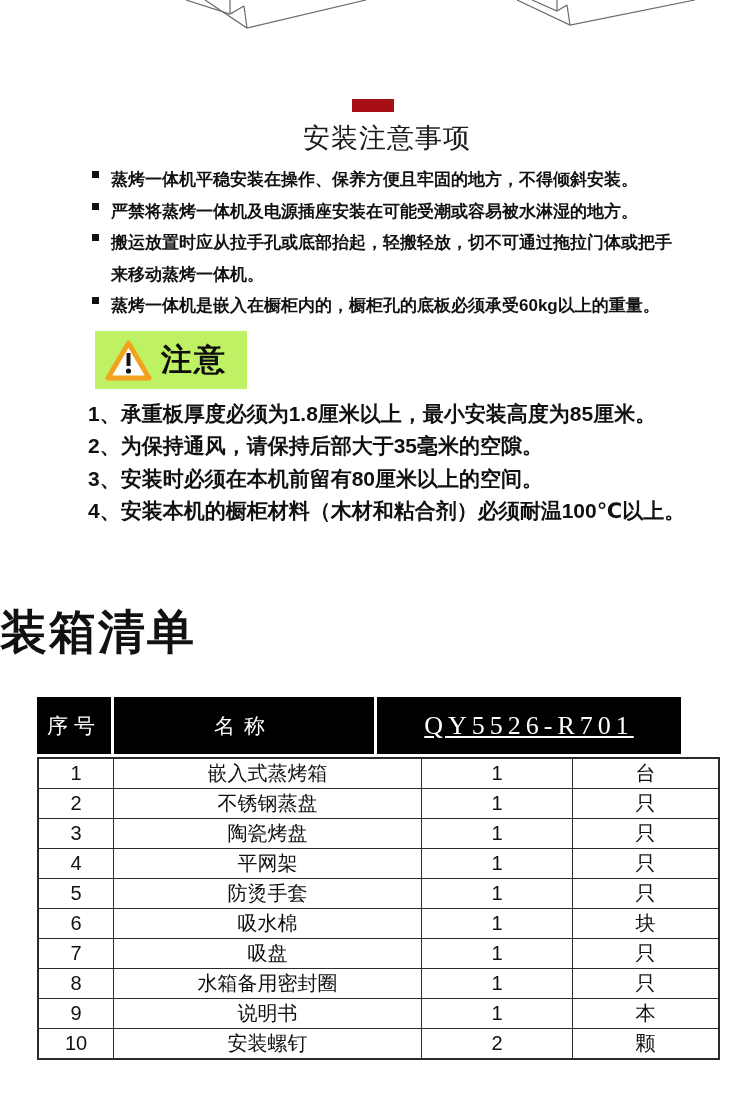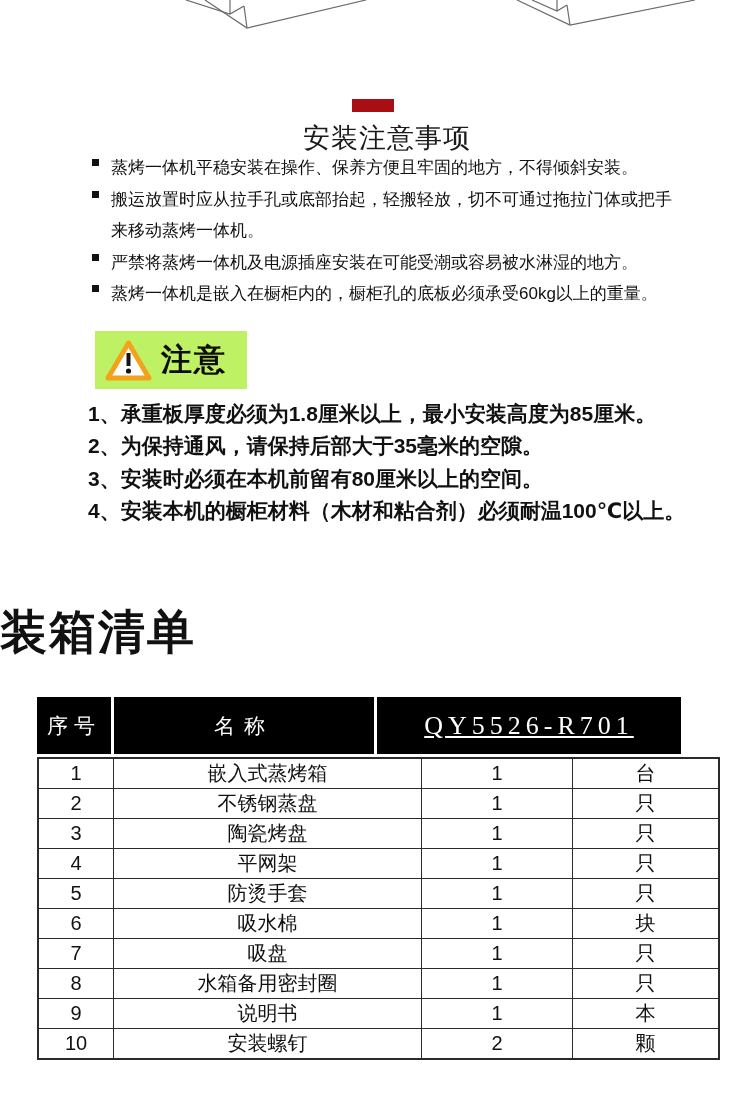--- a/index.html
+++ b/index.html
@@ -7,21 +7,21 @@
     width:750px;height:1117px;position:relative;background:#ffffff;
     font-family:"Liberation Sans","DejaVu Sans",sans-serif;color:#1c1c1c;
     overflow:hidden;
   }
   .decor-svg{position:absolute;top:0;left:0;}
   .accent-dash{position:absolute;left:352px;top:99px;width:42px;height:13px;background:#a80f14;}
   .install-title{
     position:absolute;left:12px;top:120px;width:750px;text-align:center;
     font-size:27px;font-weight:500;letter-spacing:1px;color:#1a1a1a;
   }
-  .bullet-list{position:absolute;left:92px;top:152px;width:580px;}
+  .bullet-list{position:absolute;left:92px;top:164px;width:580px;font-weight:bold;}
   .bullet-item{position:relative;padding-left:19px;font-size:17px;line-height:31.6px;color:#111;}
   .bullet-marker{position:absolute;left:0;top:7px;width:7px;height:7px;background:#111;}
   .caution-box{
     position:absolute;left:95px;top:331px;width:152px;height:58px;background:#bef264;
     display:flex;align-items:center;padding-left:10px;box-sizing:border-box;
   }
   .caution-label{font-size:31px;font-weight:600;color:#0d0d0d;margin-left:9px;letter-spacing:2px;}
   .notes-list{position:absolute;left:88px;top:398px;width:600px;}
   .note-item{font-size:21px;line-height:32.3px;color:#111;font-weight:bold;}
   .packing-title{
@@ -70,25 +70,25 @@
 
 <div class="install-title">安装注意事项</div>
 
 <div class="bullet-list">
   <div class="bullet-item">
     <span class="bullet-marker"></span>
     <span>蒸烤一体机平稳安装在操作、保养方便且牢固的地方，不得倾斜安装。</span>
   </div>
   <div class="bullet-item">
     <span class="bullet-marker"></span>
-    <span>搬运放置时应从拉手孔或底部抬起，轻搬轻放，切不可通过拖拉门体或把手来移动蒸烤一体机。</span>
+    <span>严禁将蒸烤一体机及电源插座安装在可能受潮或容易被水淋湿的地方。</span>
   </div>
   <div class="bullet-item">
     <span class="bullet-marker"></span>
-    <span>严禁将蒸烤一体机及电源插座安装在可能受潮或容易被水淋湿的地方。</span>
+    <span>搬运放置时应从拉手孔或底部抬起，轻搬轻放，切不可通过拖拉门体或把手来移动蒸烤一体机。</span>
   </div>
   <div class="bullet-item">
     <span class="bullet-marker"></span>
     <span>蒸烤一体机是嵌入在橱柜内的，橱柜孔的底板必须承受60kg以上的重量。</span>
   </div>
 </div>
 
 <div class="caution-box">
   <svg width="47" height="43" viewBox="0 0 47 43">
     <path d="M23.5,4 L44,39 L3,39 Z" fill="#ffffff" stroke="#f2a21c" stroke-width="5" stroke-linejoin="round"></path>

